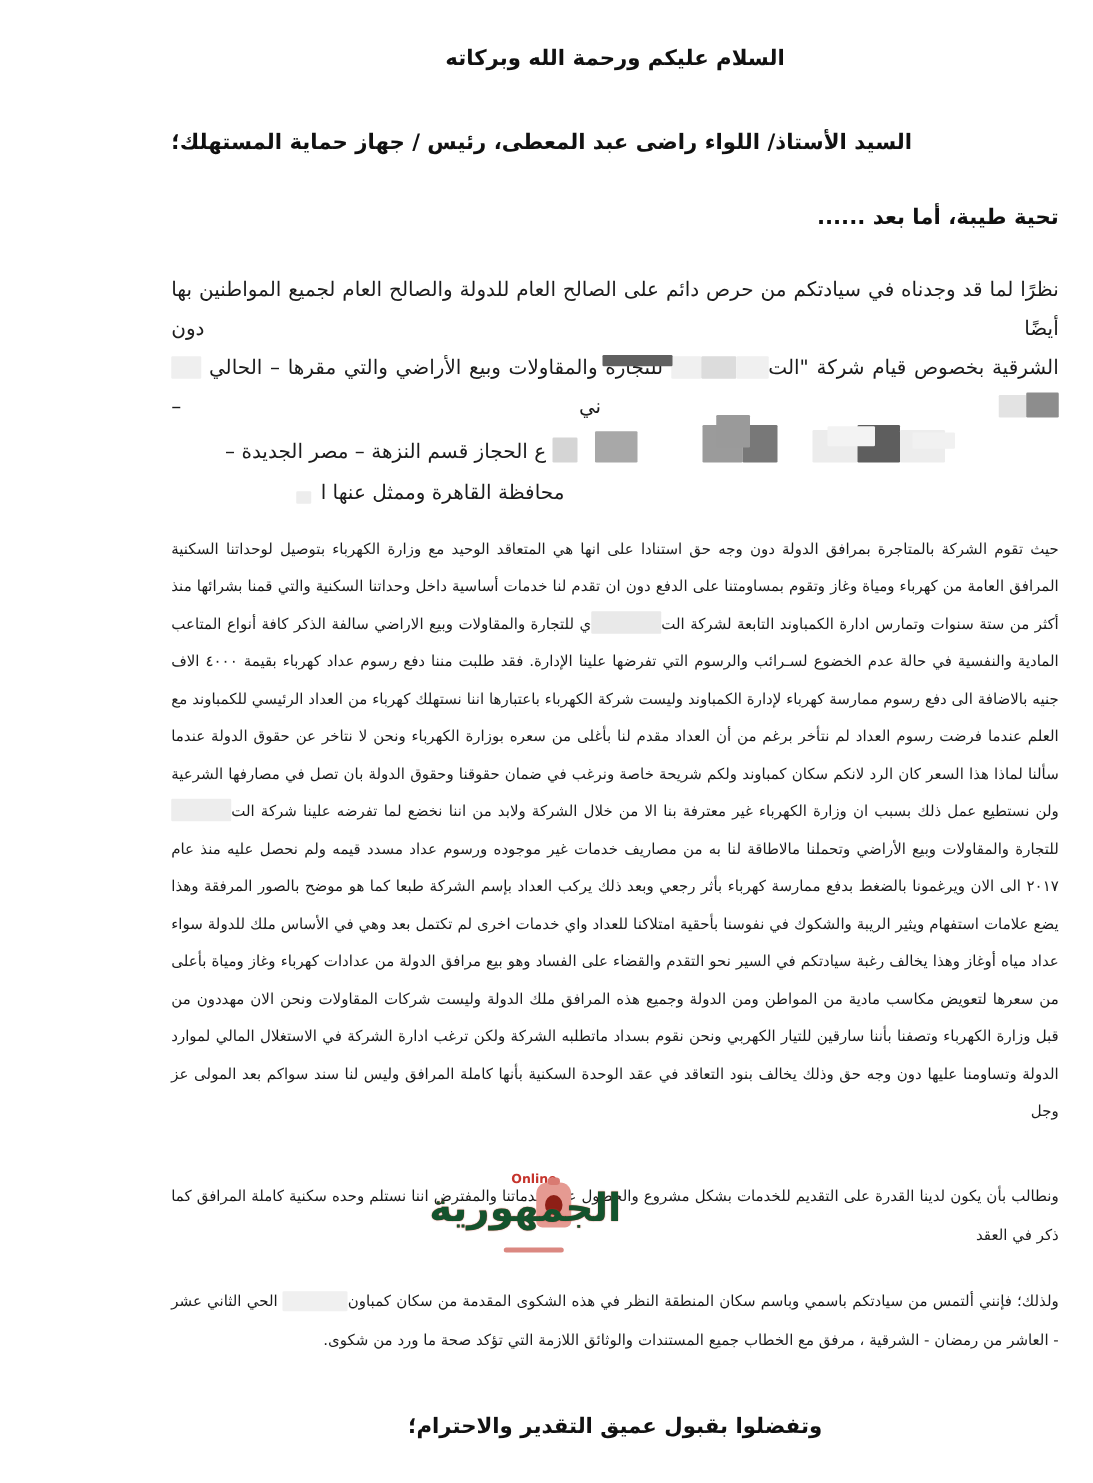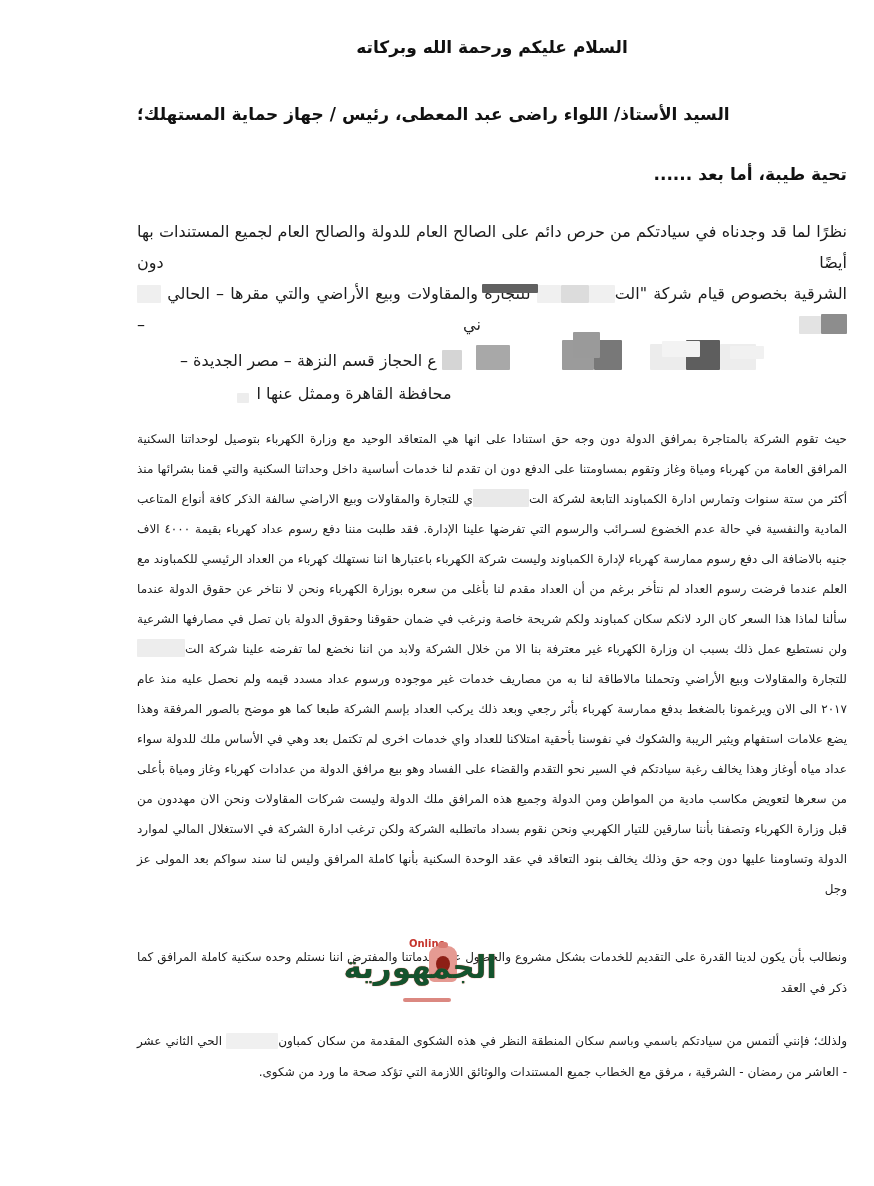--- a/index.html
+++ b/index.html
@@ -51,32 +51,33 @@
 
 <div id="page">
 
   <div class="abs center bold h17" style="top:34px;">السلام عليكم ورحمة الله وبركاته</div>
 
   <div class="abs bold h17" style="top:101px;text-align:left;">السيد الأستاذ/ اللواء راضى عبد المعطى،  رئيس / جهاز حماية المستهلك؛</div>
 
   <div class="abs bold h17" style="top:161px;text-align:right;">تحية طيبة، أما بعد ......</div>
 
   <div class="abs" style="top:216px;">
-    <div class="pline just">نظرًا لما قد وجدناه في سيادتكم من حرص دائم على الصالح العام للدولة والصالح العام لجميع المستندات بها أيضًا دون</div>
+    <div class="pline just">نظرًا لما قد وجدناه في سيادتكم من حرص دائم على الصالح العام للدولة والصالح العام لجميع المواطنين بها أيضًا دون</div>
     <div class="pline just">الشرقية  بخصوص قيام شركة "الت<span class="redact" style="width: 26px; height: 18px; background: rgb(240, 240, 240);"></span><span class="redact" style="width: 28px; height: 18px; background: rgb(220, 220, 220);"></span><span class="redact" style="width: 24px; height: 18px; background: rgb(240, 240, 240);"></span> للتجارة والمقاولات وبيع الأراضي والتي مقرها – الحالي <span class="redact" style="width: 24px; height: 18px; background: rgb(239, 239, 239);"></span><span class="redact" style="width: 26px; height: 20px; background: rgb(141, 141, 141);"></span><span class="redact" style="width: 22px; height: 18px; background: rgb(227, 227, 227);"></span> ني –</div>
     <div class="pline" style="line-height:34px;"><span class="spacer" style="width: 48px;"></span><span class="redact" style="width: 36px; height: 26px; background: rgb(237, 237, 237);"></span><span class="redact" style="width: 34px; height: 30px; background: rgb(94, 94, 94);"></span><span class="redact" style="width: 36px; height: 26px; background: rgb(236, 236, 236);"></span><span class="spacer" style="width: 28px;"></span><span class="redact" style="width: 28px; height: 30px; background: rgb(120, 120, 120);"></span><span class="redact" style="width: 32px; height: 30px; background: rgb(155, 155, 155);"></span><span class="spacer" style="width: 52px;"></span><span class="redact" style="width: 34px; height: 25px; background: rgb(168, 168, 168);"></span><span class="spacer" style="width: 14px;"></span><span class="redact" style="width: 20px; height: 20px; background: rgb(213, 213, 213);"></span> ع الحجاز قسم النزهة – مصر الجديدة –</div>
     <div class="pline"><span class="spacer" style="width: 296px;"></span>محافظة القاهرة وممثل عنها ا<span class="spacer" style="width: 8px;"></span><span class="redact" style="width: 12px; height: 10px; background: rgb(237, 237, 237);"></span></div>
   </div>
 
   <div class="abs body-text lh30" style="top:378px;">حيث تقوم الشركة بالمتاجرة بمرافق الدولة دون وجه حق استنادا على انها هي المتعاقد الوحيد مع وزارة الكهرباء بتوصيل لوحداتنا السكنية المرافق العامة من كهرباء ومياة وغاز وتقوم بمساومتنا على الدفع دون ان تقدم لنا خدمات أساسية داخل وحداتنا السكنية والتي قمنا بشرائها منذ أكثر من ستة سنوات وتمارس ادارة الكمباوند التابعة لشركة الت<span class="redact" style="width: 56px; height: 18px; background: rgb(233, 233, 233);"></span>ي  للتجارة والمقاولات وبيع الاراضي  سالفة الذكر كافة أنواع المتاعب المادية والنفسية في حالة عدم الخضوع لسـرائب والرسوم التي تفرضها علينا الإدارة. فقد طلبت مننا دفع رسوم عداد كهرباء بقيمة ٤٠٠٠ الاف جنيه بالاضافة الى دفع رسوم ممارسة كهرباء لإدارة الكمباوند وليست شركة الكهرباء باعتبارها اننا نستهلك كهرباء من العداد الرئيسي للكمباوند مع العلم عندما فرضت رسوم العداد لم نتأخر برغم من أن العداد مقدم لنا بأغلى من سعره بوزارة الكهرباء ونحن لا نتاخر عن حقوق الدولة عندما سألنا لماذا هذا السعر كان الرد لانكم سكان كمباوند ولكم شريحة خاصة ونرغب في ضمان حقوقنا وحقوق الدولة بان تصل في مصارفها الشرعية ولن نستطيع عمل ذلك بسبب ان وزارة الكهرباء غير معترفة بنا الا من خلال الشركة ولابد من اننا نخضع لما تفرضه علينا شركة الت<span class="redact" style="width: 48px; height: 18px; background: rgb(237, 237, 237);"></span> للتجارة والمقاولات وبيع الأراضي وتحملنا مالاطاقة لنا به من مصاريف خدمات غير موجوده ورسوم عداد مسدد قيمه ولم نحصل عليه منذ عام ٢٠١٧ الى الان ويرغمونا بالضغط بدفع ممارسة كهرباء بأثر رجعي وبعد ذلك يركب العداد بإسم الشركة طبعا كما هو موضح بالصور المرفقة  وهذا يضع علامات استفهام ويثير الريبة والشكوك في نفوسنا بأحقية امتلاكنا للعداد واي خدمات اخرى لم تكتمل بعد وهي في الأساس ملك للدولة سواء عداد مياه أوغاز وهذا يخالف رغبة سيادتكم في السير نحو التقدم والقضاء على الفساد وهو بيع مرافق الدولة من عدادات كهرباء وغاز ومياة بأعلى من سعرها لتعويض مكاسب مادية من المواطن ومن الدولة وجميع هذه المرافق ملك الدولة وليست شركات المقاولات ونحن الان مهددون من قبل وزارة الكهرباء وتصفنا بأننا سارقين للتيار الكهربي ونحن نقوم بسداد ماتطلبه الشركة ولكن ترغب ادارة الشركة في الاستغلال المالي لموارد الدولة وتساومنا عليها دون وجه حق وذلك يخالف بنود التعاقد في عقد الوحدة السكنية بأنها كاملة المرافق وليس لنا سند سواكم بعد المولى عز وجل</div>
 
   <div class="abs body-text lh31" style="top:896px;">ونطالب بأن يكون لدينا القدرة على التقديم للخدمات بشكل مشروع والحصول على خدماتنا والمفترض اننا نستلم وحده سكنية كاملة المرافق كما ذكر في العقد</div>
 
   <div class="abs body-text lh31" style="top:980px;">ولذلك؛ فإنني ألتمس من سيادتكم باسمي وباسم سكان المنطقة النظر في هذه الشكوى المقدمة من سكان كمباون<span class="redact" style="width: 52px; height: 16px; background: rgb(240, 240, 240);"></span> الحي الثاني عشر - العاشر من رمضان - الشرقية ، مرفق مع الخطاب جميع المستندات والوثائق اللازمة التي تؤكد صحة ما ورد من شكوى.</div>
 
+  <div class="abs center bold h17" style="top:1128px;">وتفضلوا بقبول عميق التقدير والاحترام؛</div>
 
   <svg id="watermark" viewBox="0 0 330 72">
     <path id="wm-arc" d="M4,52 Q165,10 326,46" fill="none"></path>
     <text>
       <textPath href="#wm-arc">www.gomhuriaonline.com</textPath>
     </text>
   </svg>
 
   <div id="logo">
     <div class="online" style="color: rgb(197, 52, 44);">Online</div>

